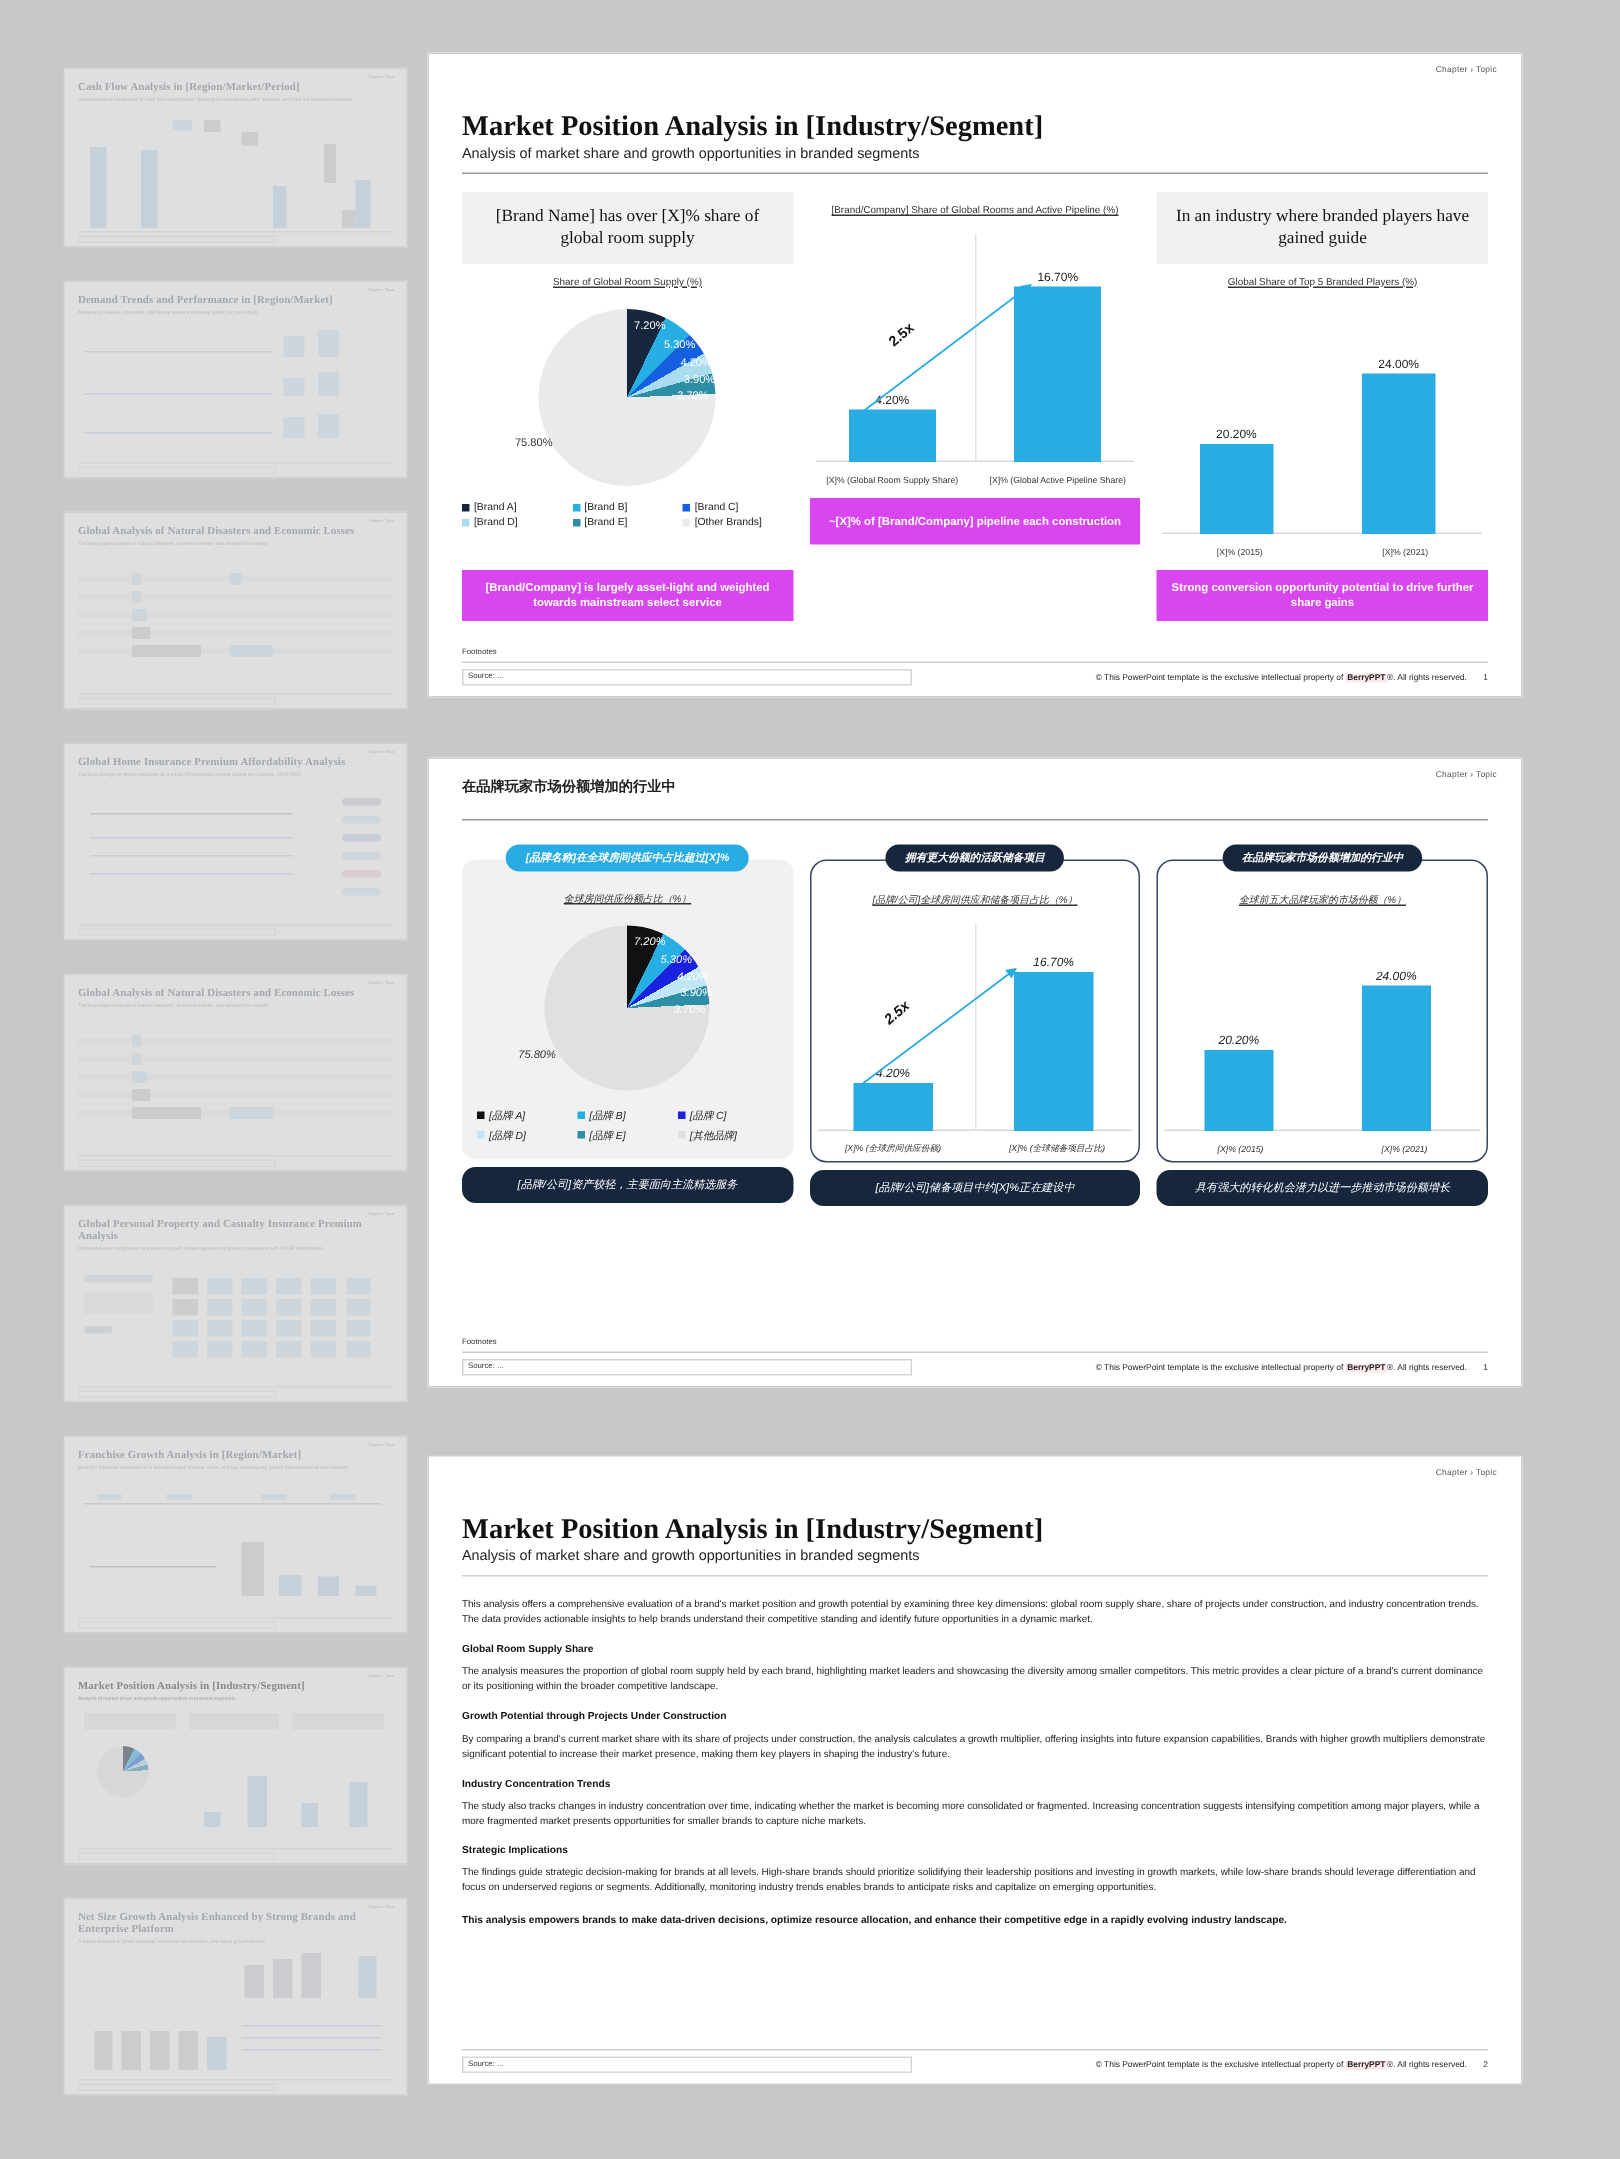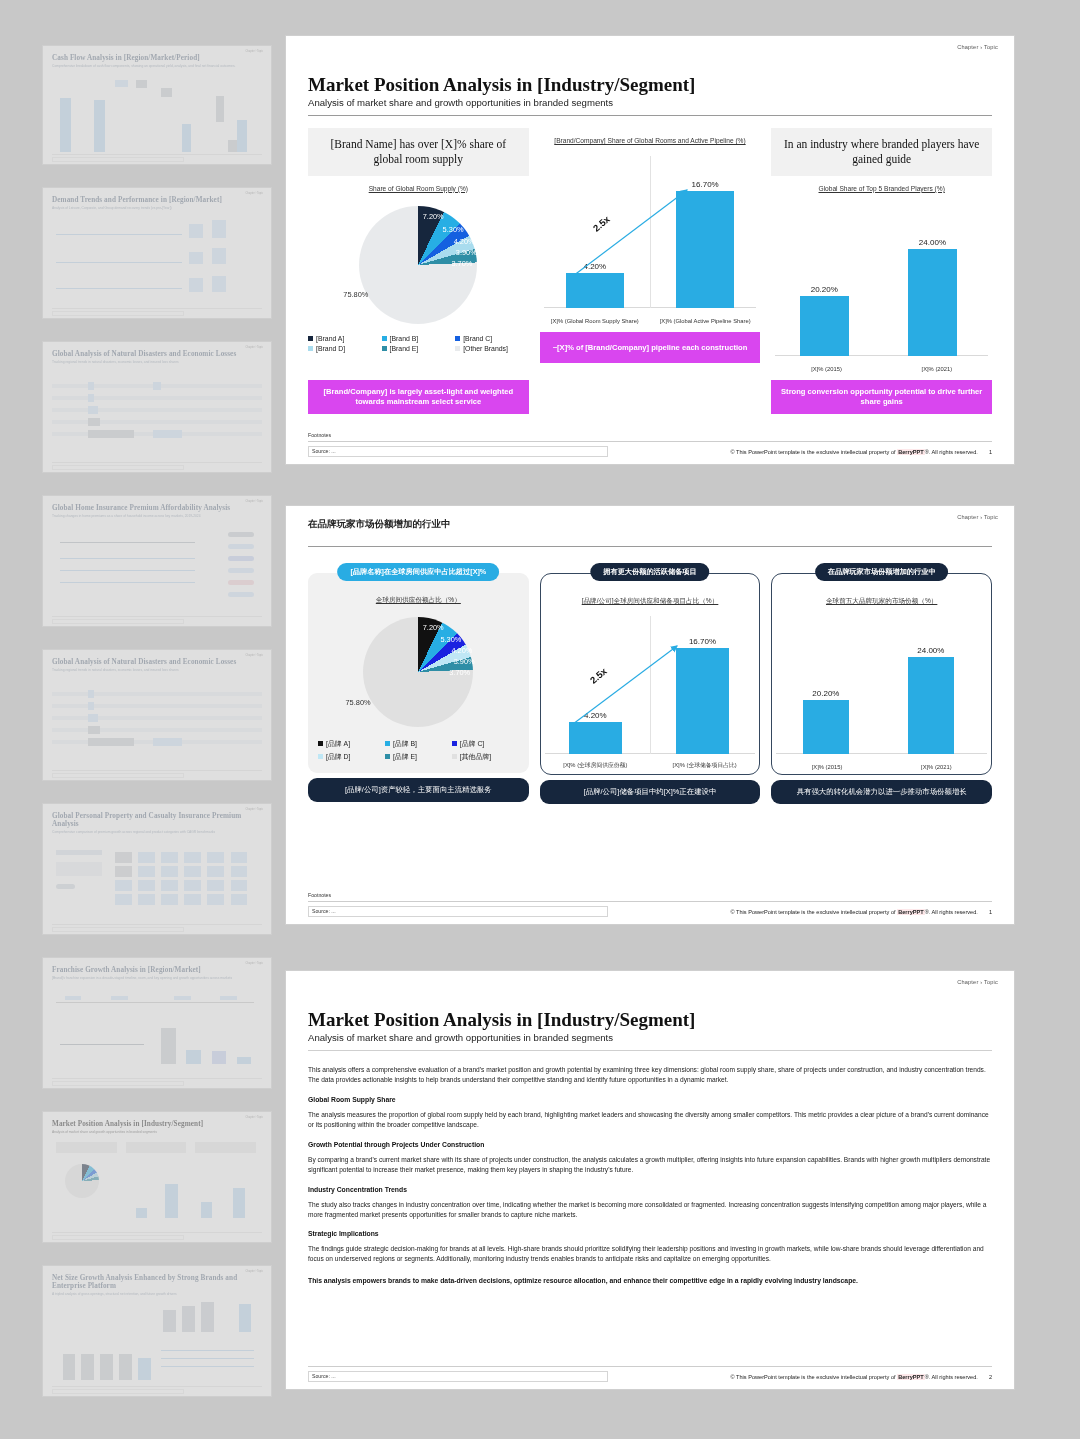--- a/index.html
+++ b/index.html
@@ -97,21 +97,21 @@
   
   .bars { position:relative; width:100%; height:100%; }
   .axis { position:absolute; left:4px; right:4px; bottom:20px; border-top:1px solid #d9d9d9; }
   .bar { position:absolute; bottom:20px; background:#29ace3; }
   .bval { position:absolute; font-size:8px; color:#222; text-align:center; white-space:nowrap; }
   .bcat { position:absolute; bottom:4px; font-size:5.8px; color:#333; text-align:center; }
   .vsep { position:absolute; bottom:20px; width:1px; background:#e2e2e2; }
   .mult { position:absolute; font-size:9.5px; font-weight:bold; color:#111; transform:rotate(-40deg); }
 
   
-  .cn-card { position:relative; }
+  .cn-card { position:relative;font-style:italic; }
   .cn-pill {
     position:absolute; left:50%; transform:translateX(-50%); top:0; z-index:3;
     border-radius:13px; padding:4px 13px; font-size:7.2px; white-space:nowrap; font-weight:bold;
   }
   .cn-pill.blue { background:#29ace3; color:#fff; }
   .cn-pill.navy { background:#16263d; color:#fff; }
   .cn-panel { background:#f1f1f1; border-radius:9px; margin-top:10px; padding-top:14px; }
   .cn-panel.outline { background:#fff; border:1px solid #35475e; border-radius:11px; }
   .cn-foot { background:#16263d; color:#fff; border-radius:9px; text-align:center; font-size:7.4px; padding:7px 8px; margin-top:5px; }
 

